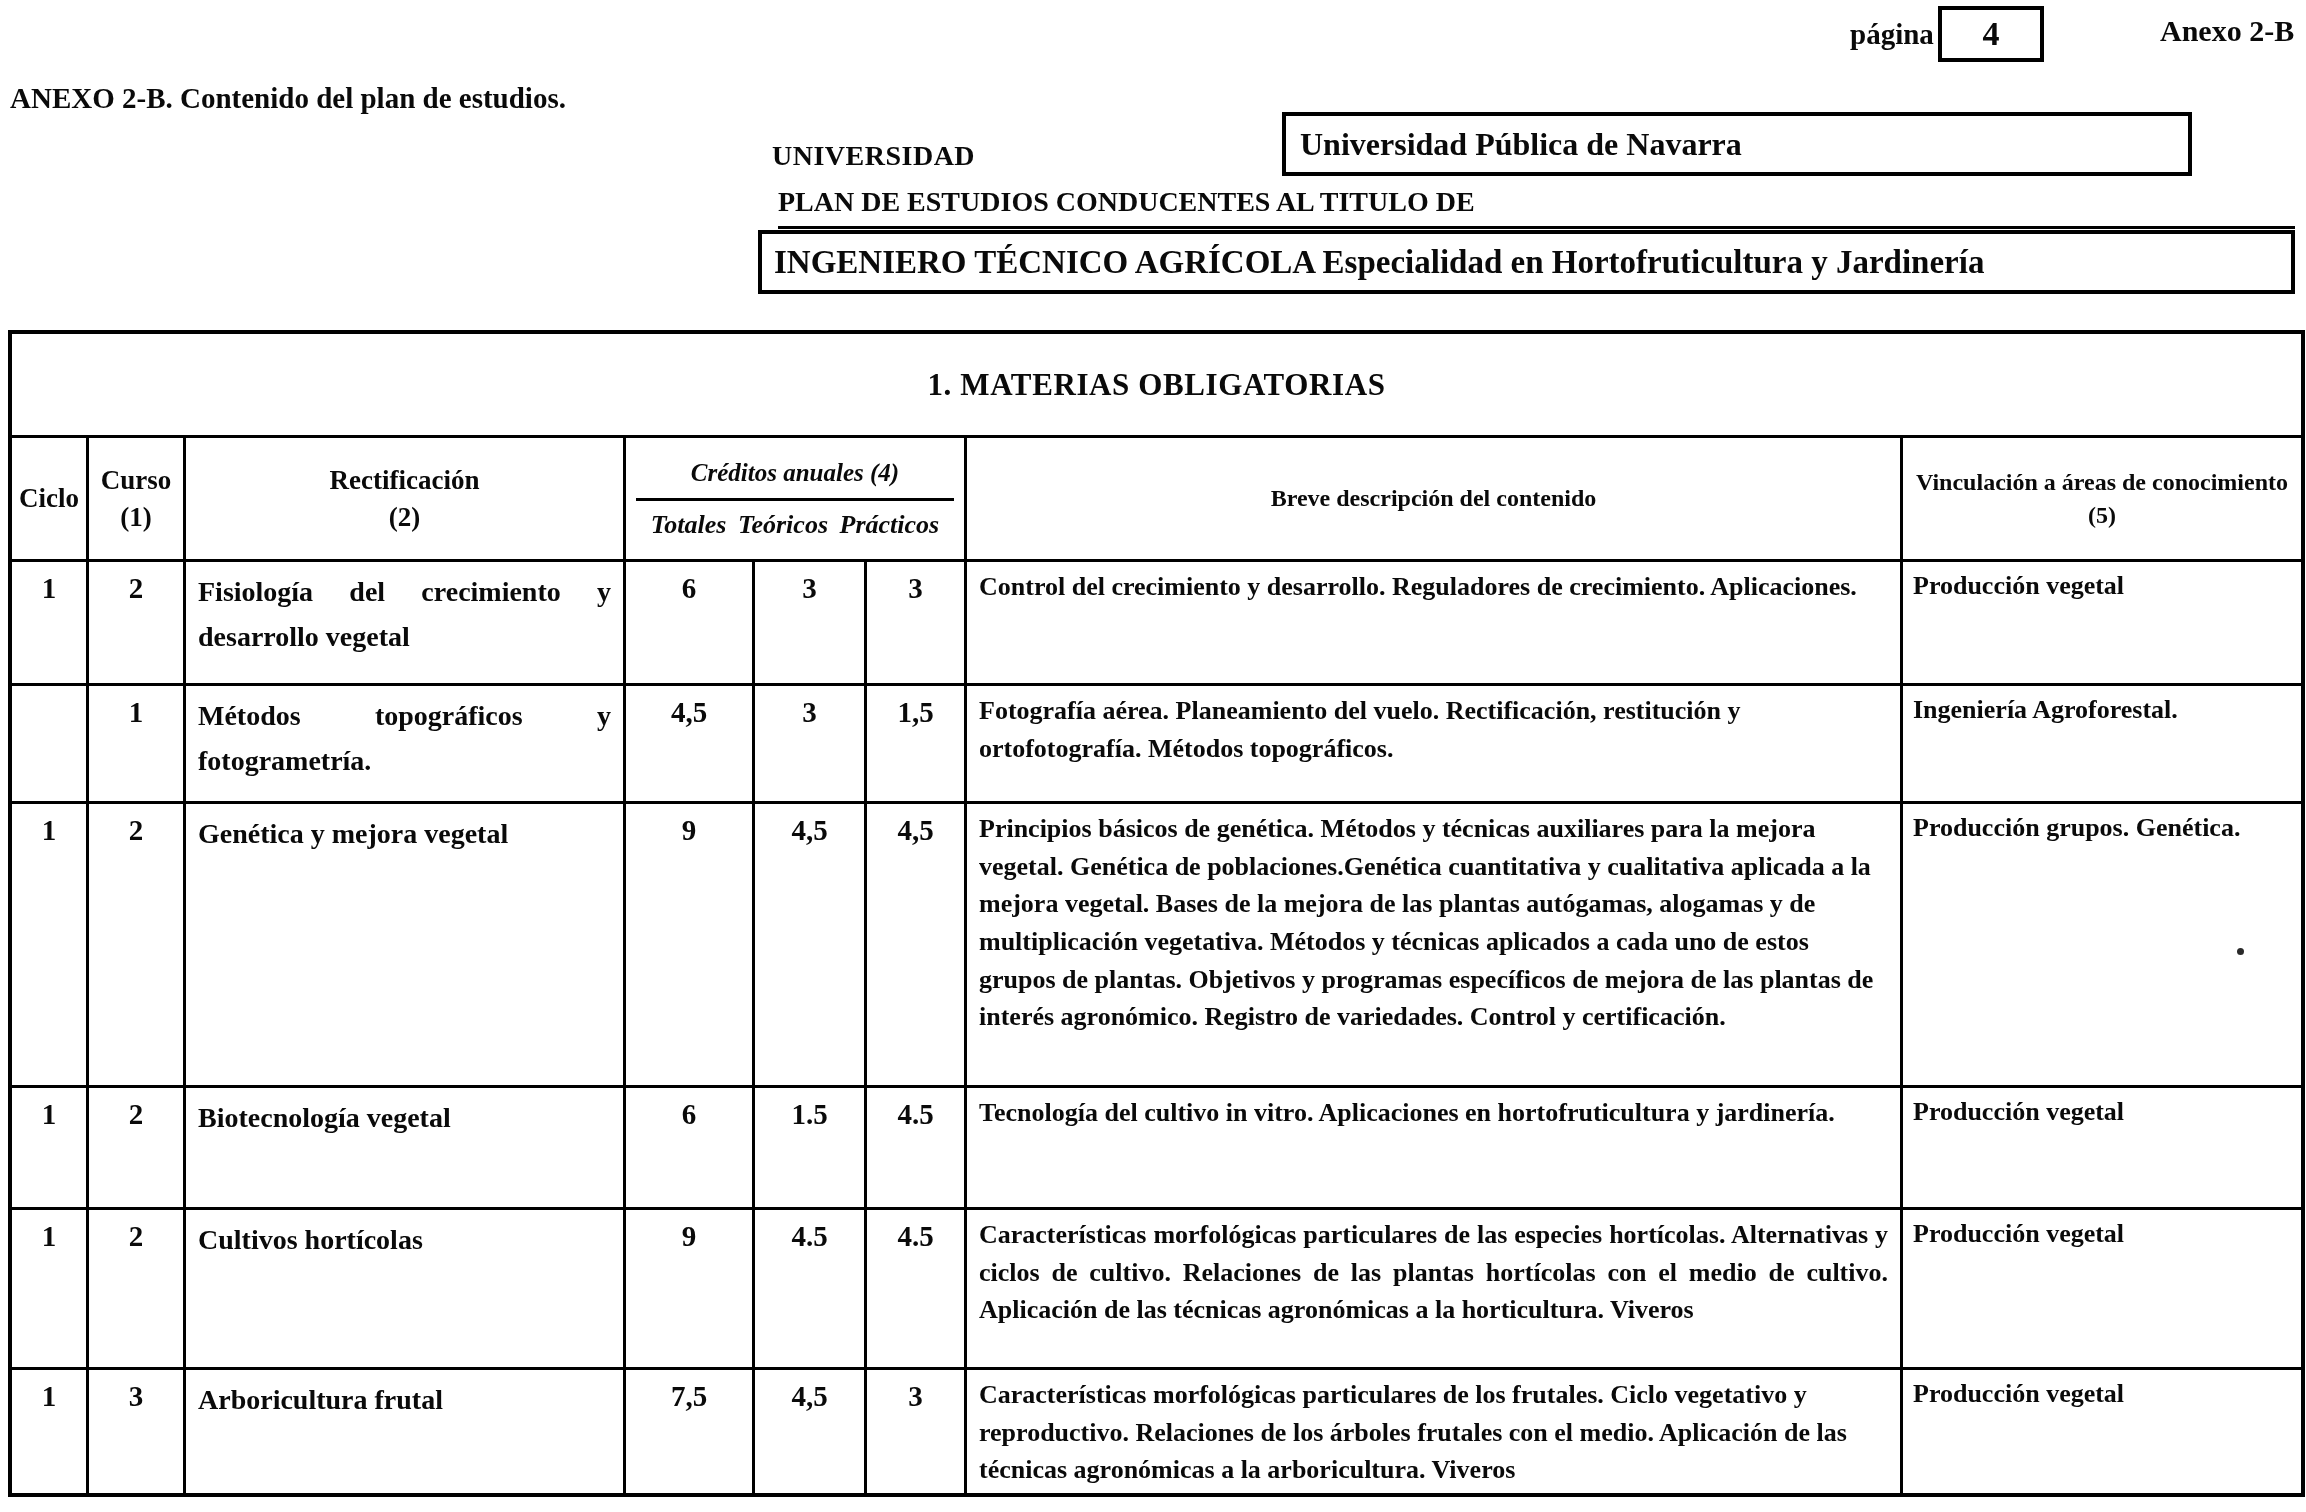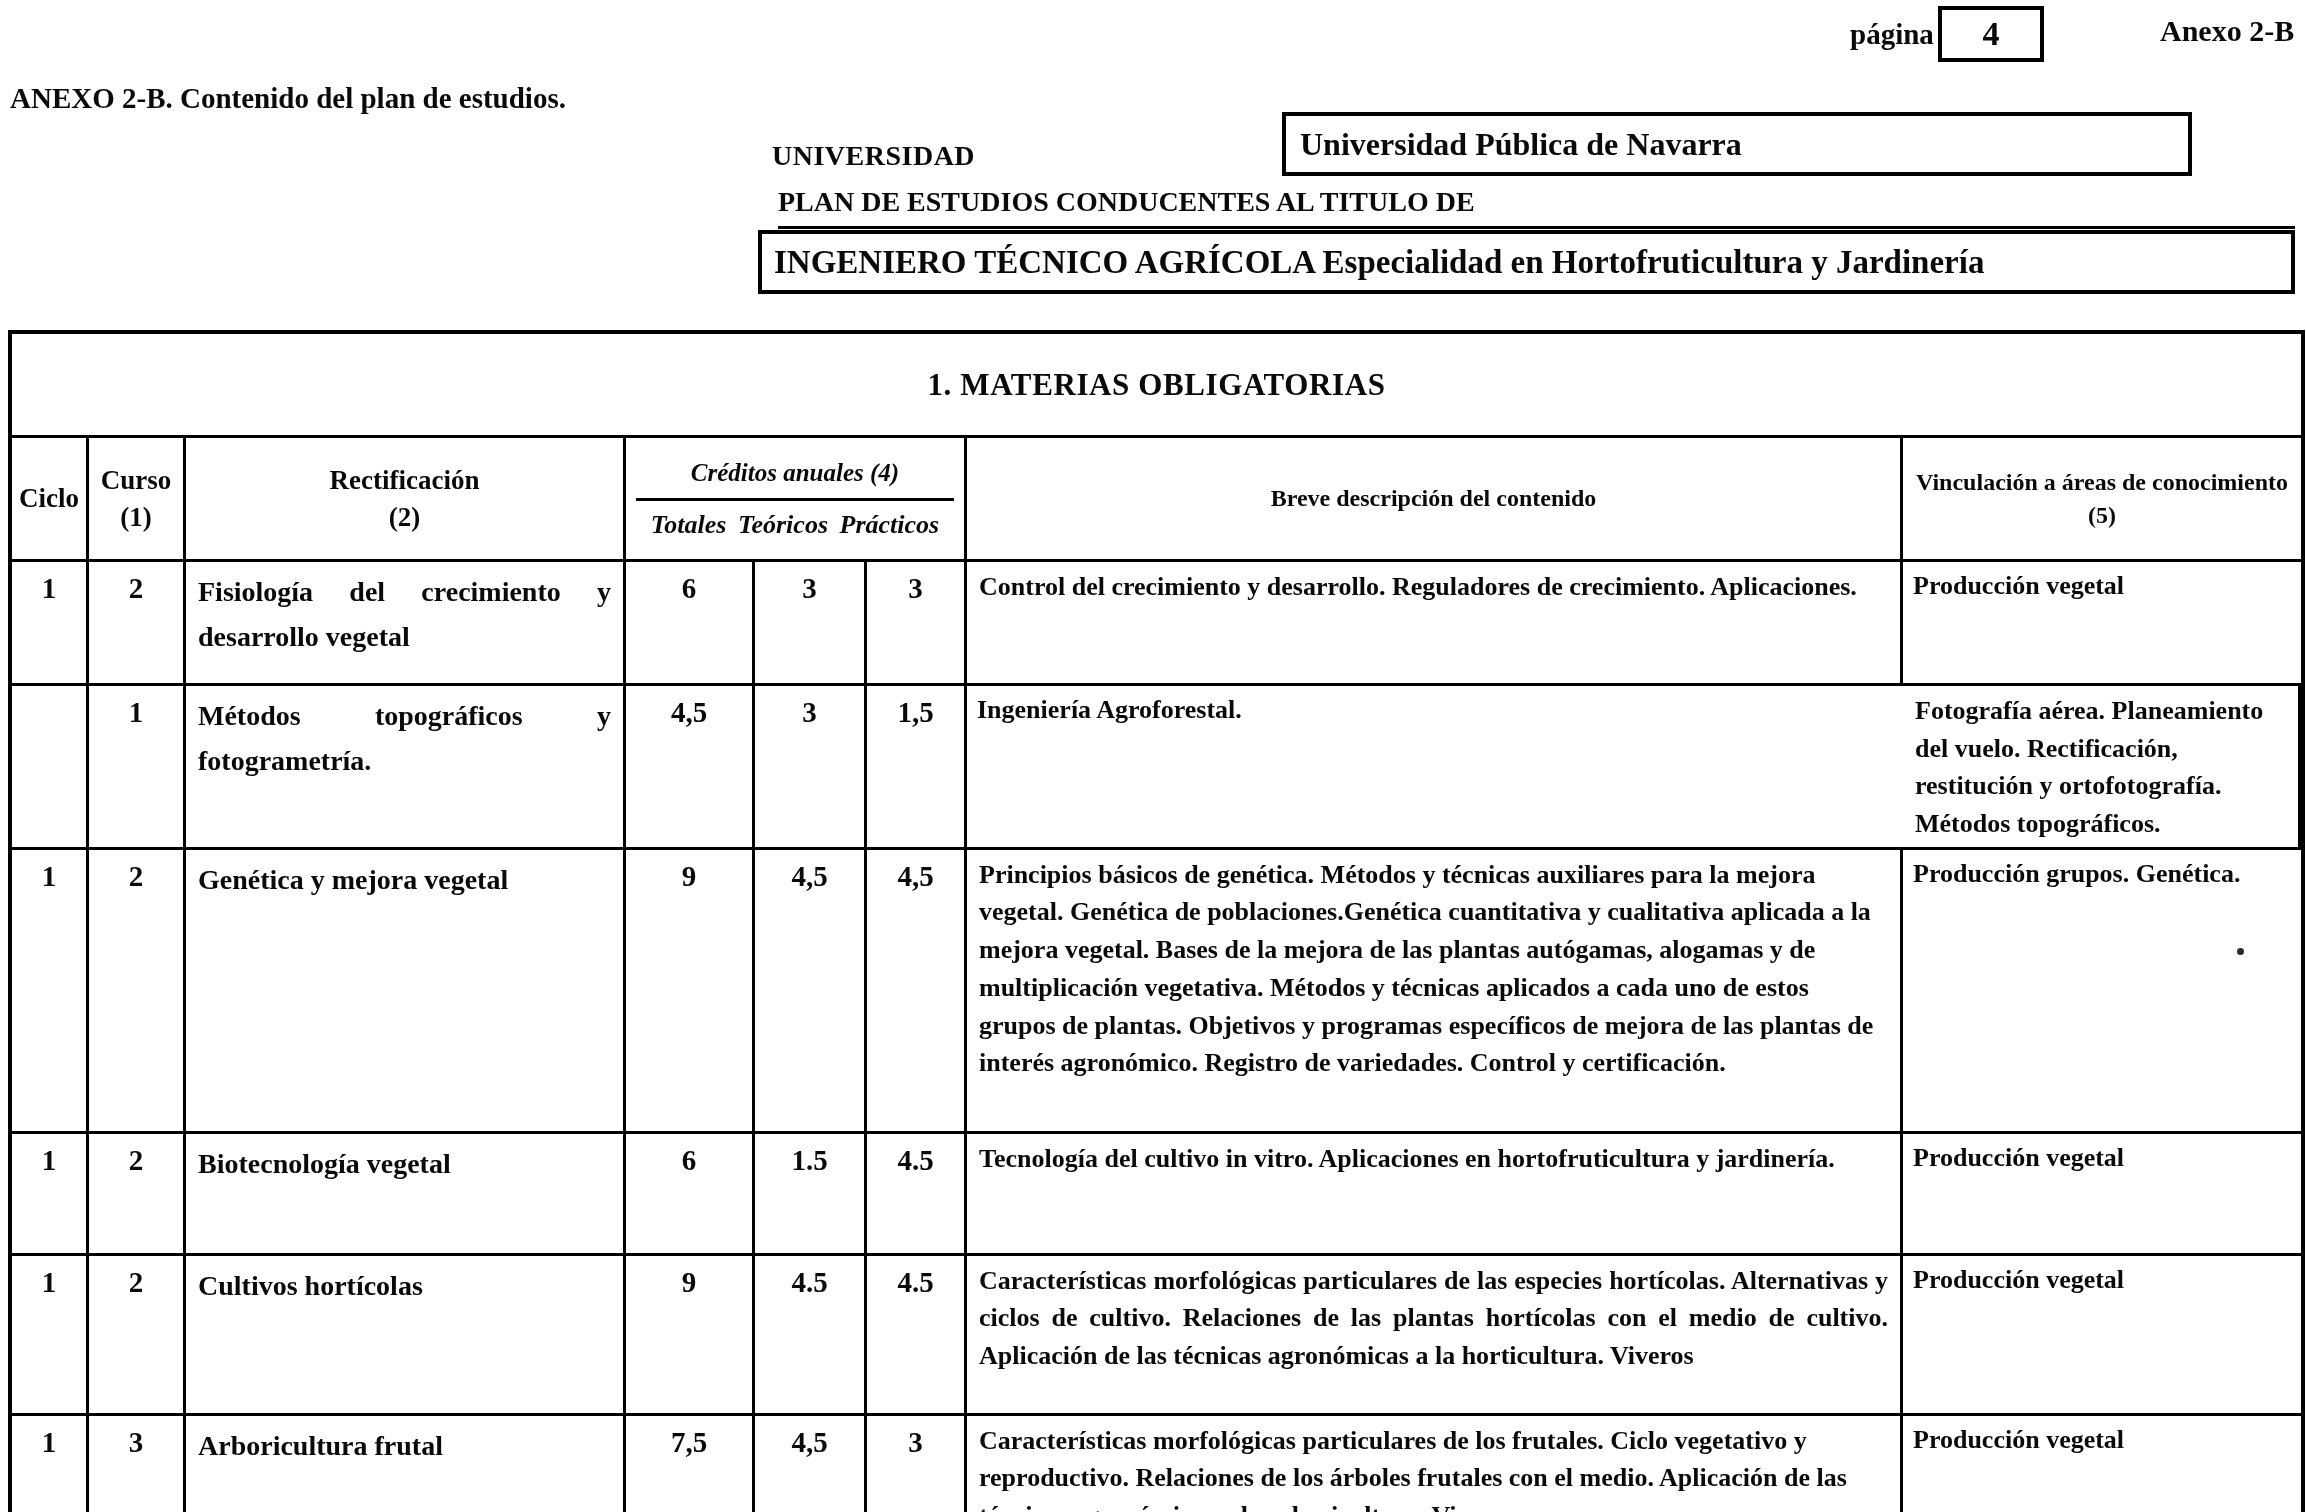--- a/index.html
+++ b/index.html
@@ -169,22 +169,22 @@
   <div class="cell num">3</div>
   <div class="cell desc">Control del crecimiento y desarrollo. Reguladores de crecimiento. Aplicaciones.</div>
   <div class="cell vinc lastcol">Producción vegetal</div>
 
   <div class="cell num mh1"></div>
   <div class="cell num">1</div>
   <div class="cell denom just">Métodos topográficos y fotogrametría.</div>
   <div class="cell num">4,5</div>
   <div class="cell num">3</div>
   <div class="cell num">1,5</div>
+  <div class="cell desc">Fotografía aérea. Planeamiento del vuelo. Rectificación, restitución y ortofotografía. Métodos topográficos.</div>
   <div class="cell vinc lastcol">Ingeniería Agroforestal.</div>
-  <div class="cell desc">Fotografía aérea. Planeamiento del vuelo. Rectificación, restitución y ortofotografía. Métodos topográficos.</div>
 
   <div class="cell num mh2">1</div>
   <div class="cell num">2</div>
   <div class="cell denom">Genética y mejora vegetal</div>
   <div class="cell num">9</div>
   <div class="cell num">4,5</div>
   <div class="cell num">4,5</div>
   <div class="cell desc">Principios básicos de genética. Métodos y técnicas auxiliares para la mejora vegetal. Genética de poblaciones.Genética cuantitativa y cualitativa aplicada a la mejora vegetal. Bases de la mejora de las plantas autógamas, alogamas y de multiplicación vegetativa. Métodos y técnicas aplicados a cada uno de estos grupos de plantas. Objetivos y programas específicos de mejora de las plantas de interés agronómico. Registro de variedades. Control y certificación.</div>
   <div class="cell vinc lastcol">Producción grupos. Genética.</div>
 

